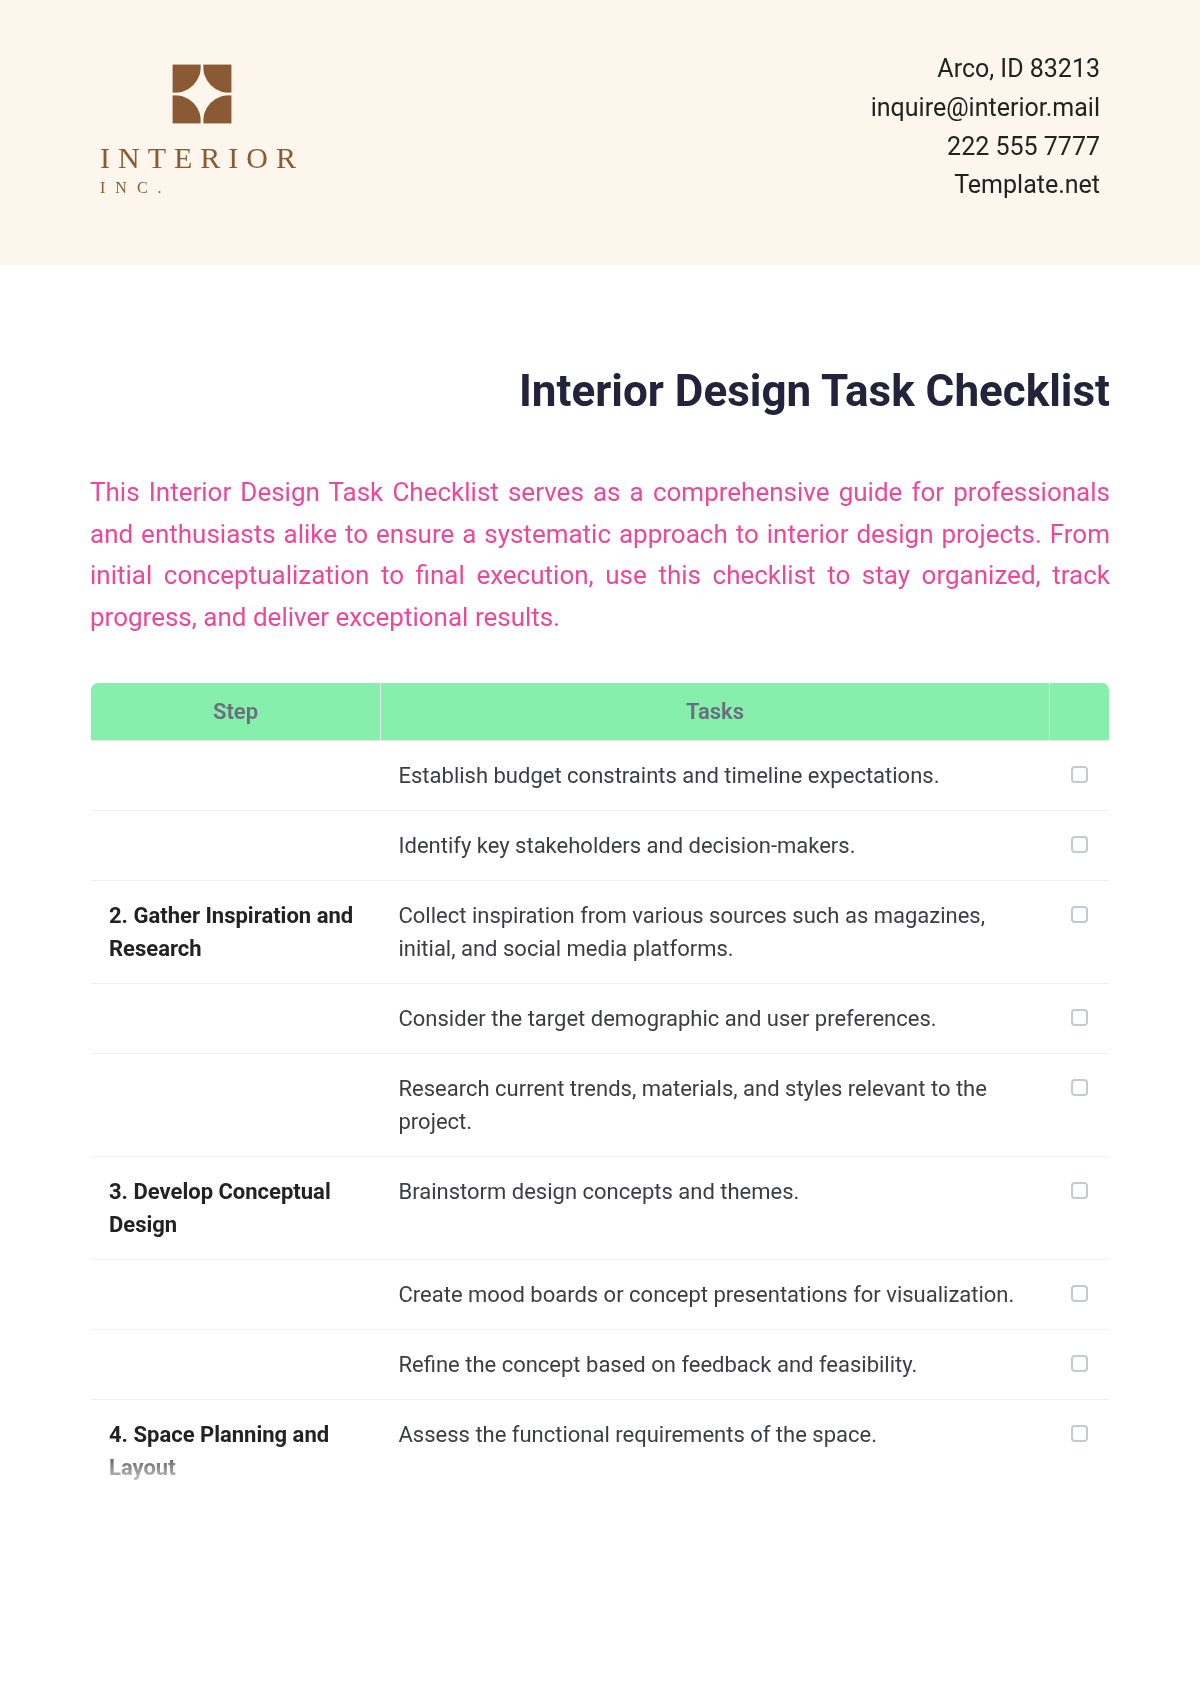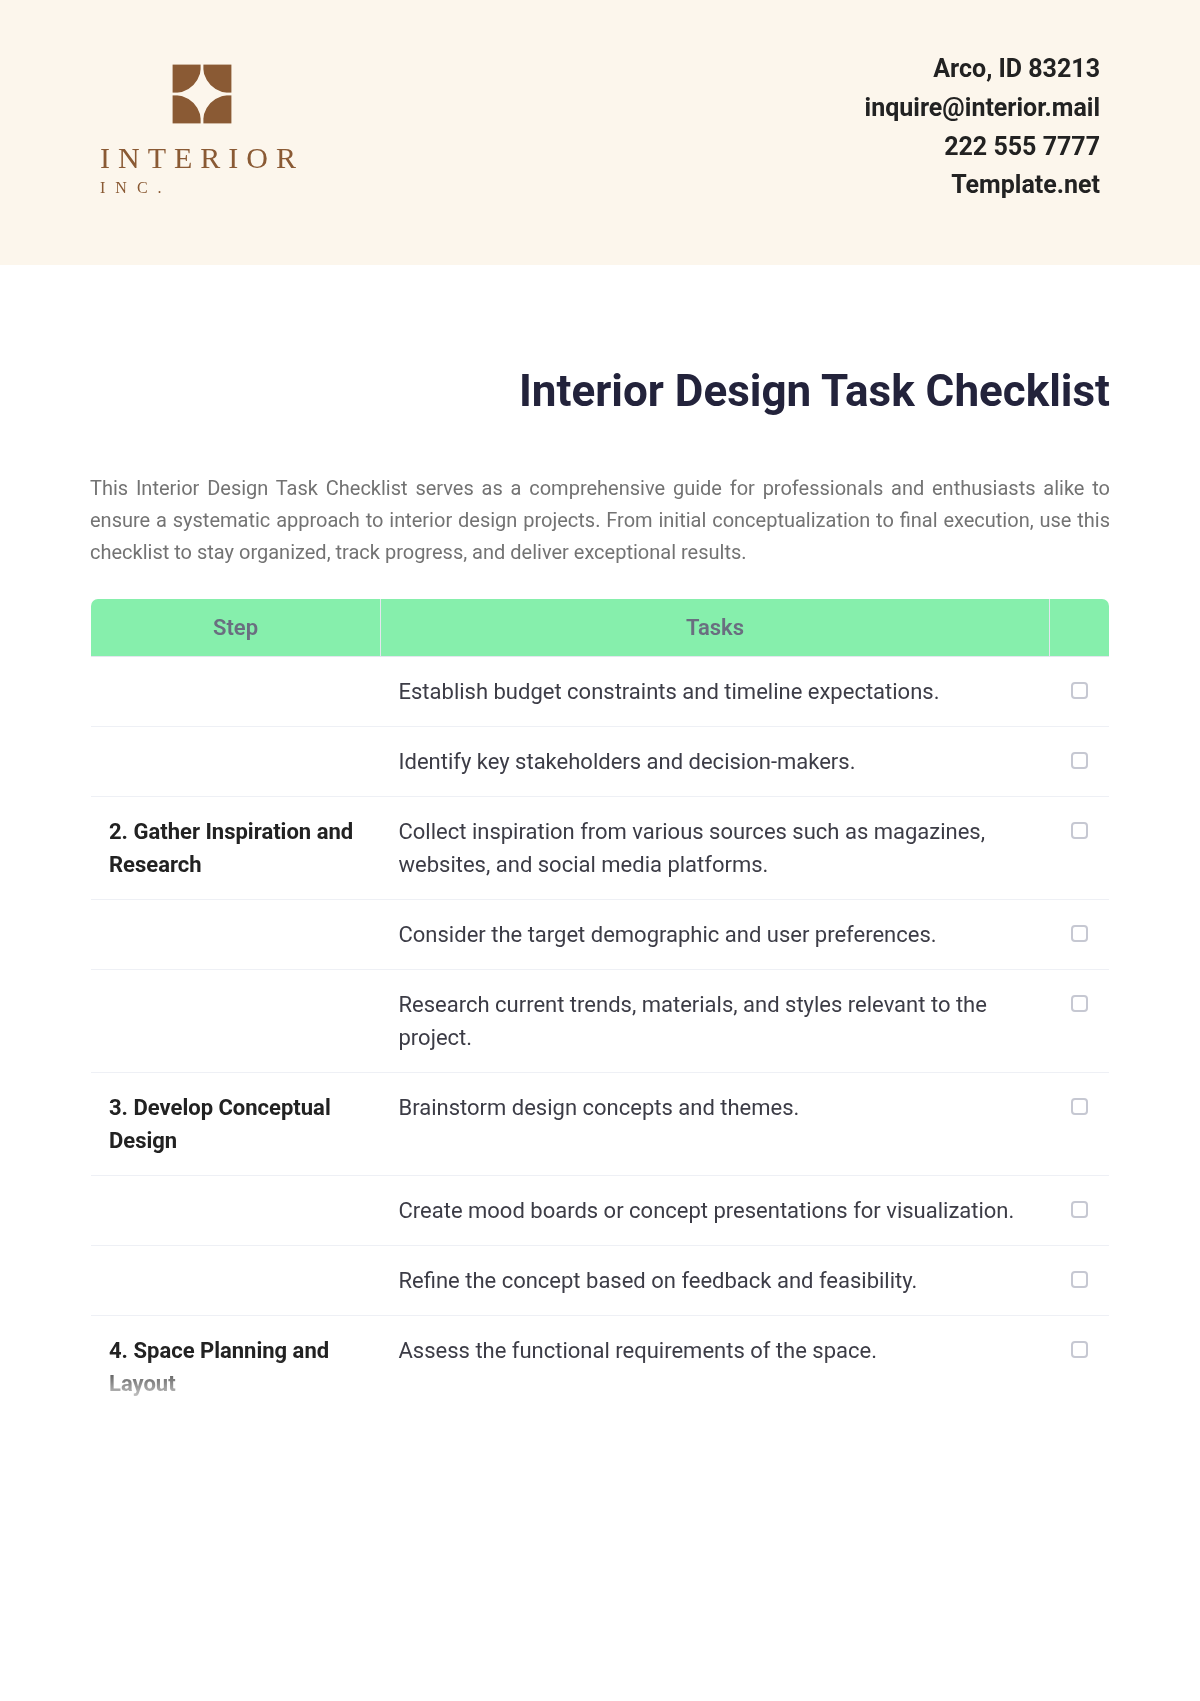--- a/index.html
+++ b/index.html
@@ -34,39 +34,39 @@
     letter-spacing: 10px;
     font-size: 16px;
     color: #8a5a34;
     margin-top: 4px;
   }
   .contact {
     text-align: right;
     color: #222;
     font-size: 25px;
     line-height: 1.55;
-    font-weight: 700;
+    font-weight: 400;
     margin-left: 6px;
   }
   .main {
     padding: 100px 90px 0 90px;
   }
   .page-title {
     text-align: right;
     font-size: 44px;
     font-weight: 700;
     color: #23233b;
     margin-bottom: 55px;
   }
   .intro {
-    font-size: 20px;
-    color: #737373;
+    font-size: 26px;
+    color: #ec4899;
     line-height: 1.6;
     text-align: justify;
-    margin-bottom: 30px;
+    margin-bottom: 44px;
   }
   table.checklist {
     width: 100%;
     border-collapse: collapse;
     border: 1px solid #e4e6ee;
     border-radius: 8px;
     overflow: hidden;
     font-size: 22px;
   }
   table.checklist th {
@@ -159,21 +159,21 @@
           <td class="task">Establish budget constraints and timeline expectations.</td>
           <td class="chk"><span class="cbox"></span></td>
         </tr>
         <tr>
           <td class="step"></td>
           <td class="task">Identify key stakeholders and decision-makers.</td>
           <td class="chk"><span class="cbox"></span></td>
         </tr>
         <tr>
           <td class="step">2. Gather Inspiration and Research</td>
-          <td class="task">Collect inspiration from various sources such as magazines, websites, and social media platforms.</td>
+          <td class="task">Collect inspiration from various sources such as magazines, initial, and social media platforms.</td>
           <td class="chk"><span class="cbox"></span></td>
         </tr>
         <tr>
           <td class="step"></td>
           <td class="task">Consider the target demographic and user preferences.</td>
           <td class="chk"><span class="cbox"></span></td>
         </tr>
         <tr>
           <td class="step"></td>
           <td class="task">Research current trends, materials, and styles relevant to the project.</td>

